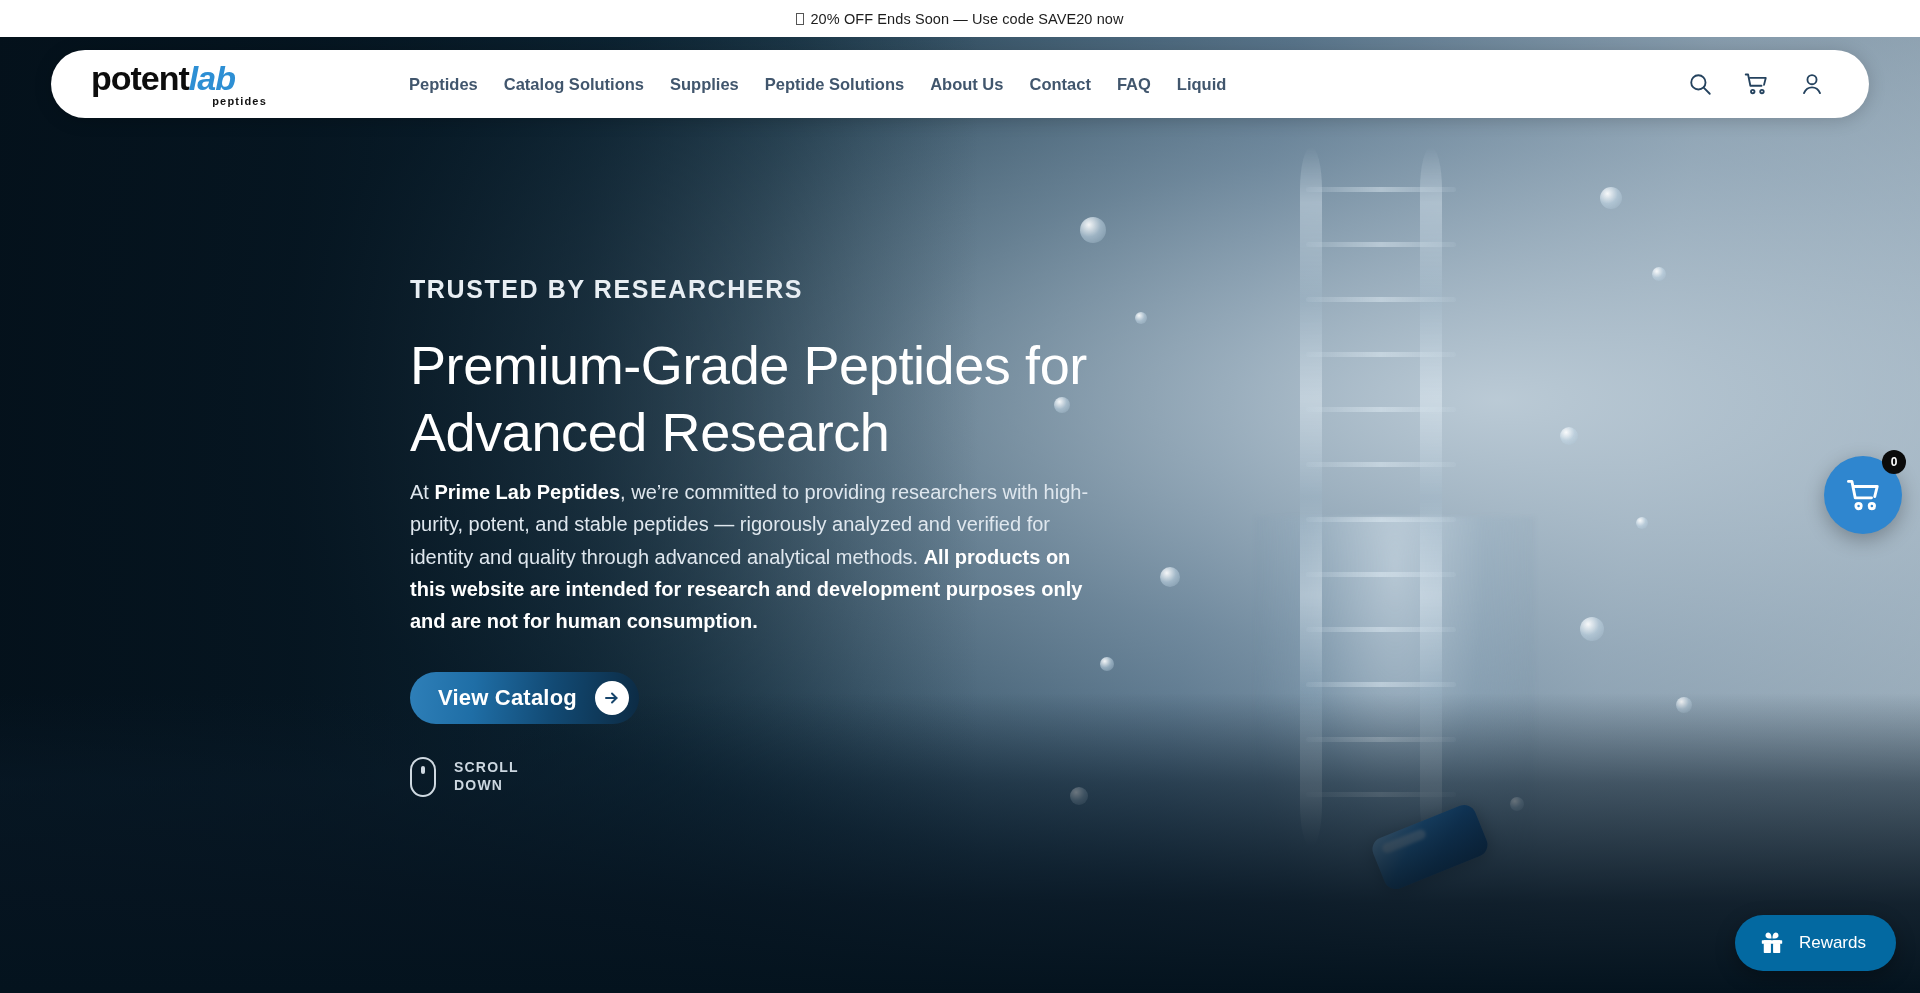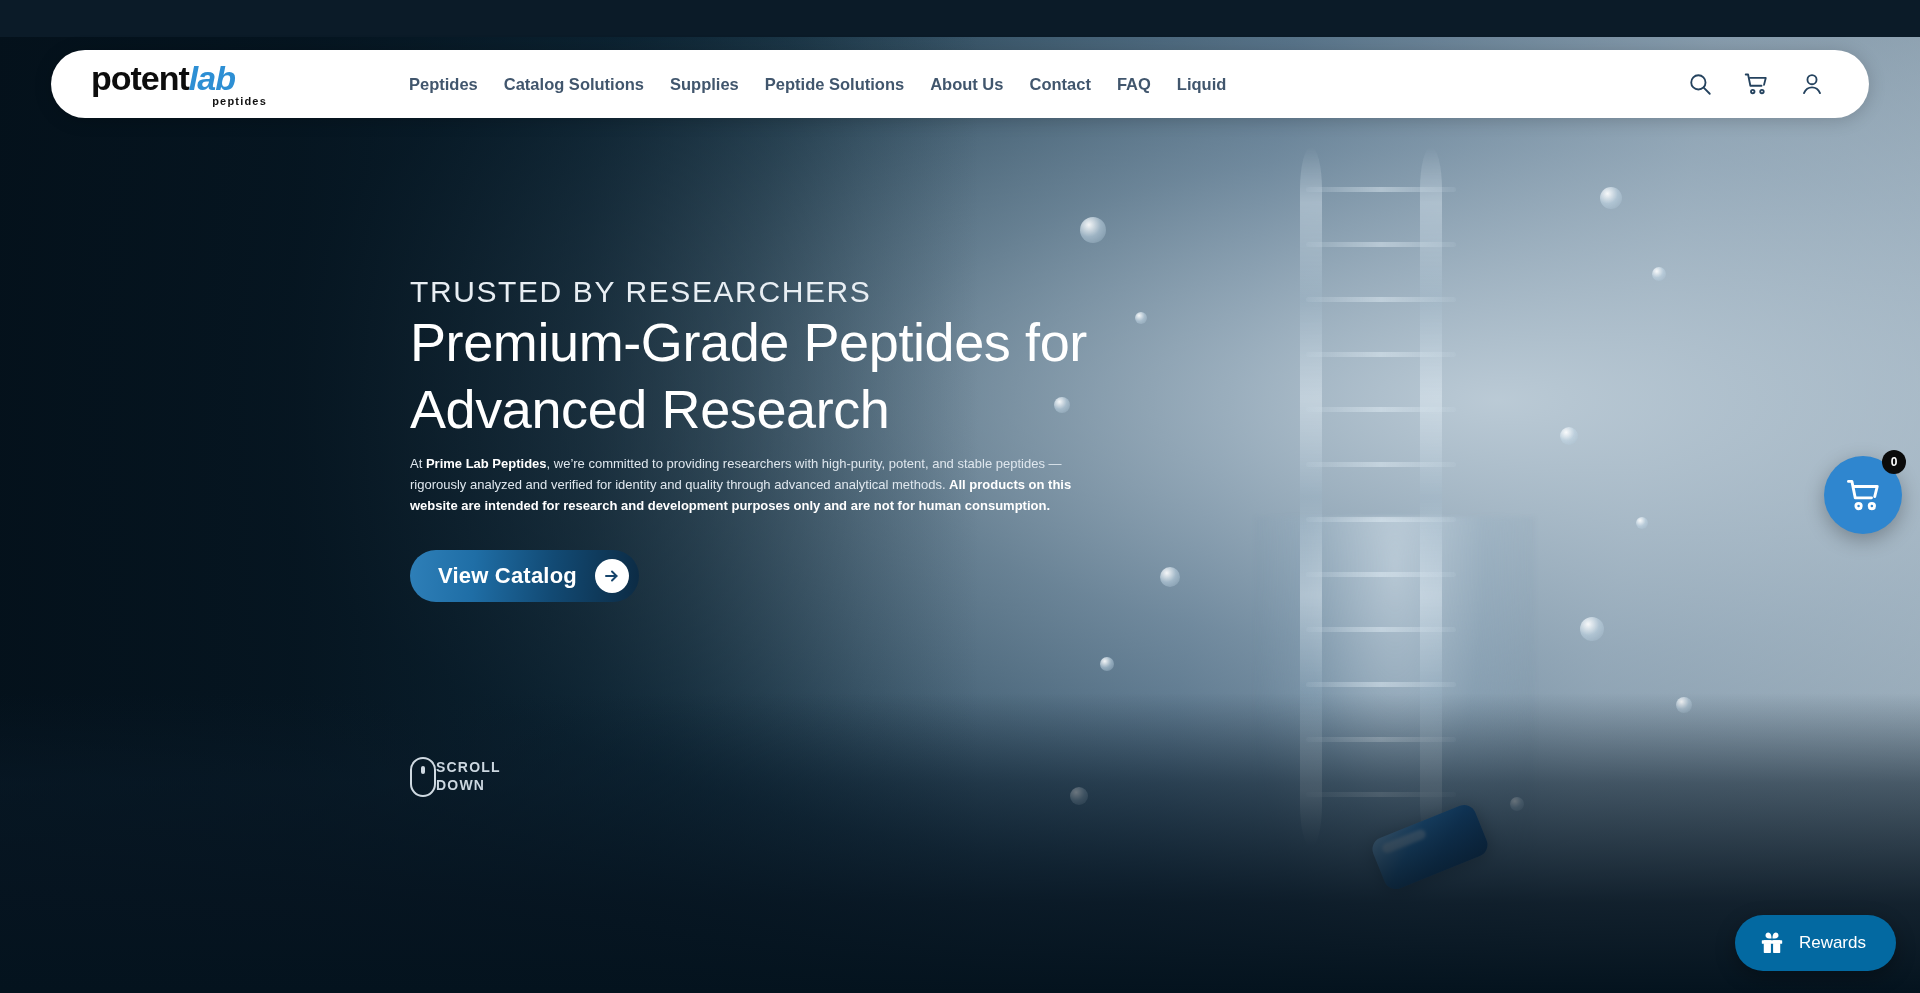--- a/index.html
+++ b/index.html
@@ -124,47 +124,48 @@
   .header-icons {
     position:absolute; right:44px; top:0; height:68px;
     display:flex; align-items:center; gap:30px;
   }
   .hicon { width:26px; height:26px; cursor:pointer; }
   .hicon svg { width:26px; height:26px; display:block; }
 
   
   .hero-content { position:absolute; left:410px; top:275px; width:720px; z-index:20; }
   .eyebrow {
-    font-size:30px; letter-spacing:1.6px; color:#e8eef3; font-weight:400;
+    font-size:25px; letter-spacing:1.6px; color:#e8eef3; font-weight:700;
+    margin-bottom:28px;
   }
   .headline {
     font-size:54px; line-height:1.24; color:#ffffff; font-weight:400;
     letter-spacing:-.4px; margin-bottom:10px; max-width:700px;
   }
   .blurb {
-    font-size:13px; line-height:1.62; color:#dfe7ee; max-width:690px;
+    font-size:20px; line-height:1.62; color:#dfe7ee; max-width:690px;
     margin-bottom:34px;
   }
   .blurb b { color:#ffffff; font-weight:700; }
 
   .cta {
     display:inline-flex; align-items:center; gap:18px;
     height:52px; padding:0 10px 0 28px; border-radius:26px;
     background:linear-gradient(95deg, #2e7fb8 0%, #1f6ea6 28%, #124a74 62%, #0c2b44 100%);
     cursor:pointer; border:none;
   }
   .cta-label { font-size:22px; font-weight:700; color:#ffffff; letter-spacing:.2px; }
   .cta-arrow {
     width:34px; height:34px; border-radius:50%; background:#ffffff;
     display:flex; align-items:center; justify-content:center;
   }
   .cta-arrow svg { width:18px; height:18px; }
 
   .scroll-ind {
-    position:absolute; left:410px; top:757px; display:flex; align-items:center; z-index:20;
+    position:absolute; left:410px; top:757px; display:flex; align-items:center; gap:18px; z-index:20;
   }
   .mouse {
     width:26px; height:40px; border:2px solid #cfd9e1; border-radius:13px;
     position:relative;
   }
   .mouse::after {
     content:""; position:absolute; left:50%; transform:translateX(-50%);
     top:7px; width:4px; height:8px; border-radius:2px; background:#cfd9e1;
   }
   .scroll-text {
@@ -194,20 +195,25 @@
     box-shadow:0 6px 20px rgba(0,0,0,.3); cursor:pointer; z-index:35;
   }
   .rewards svg { width:26px; height:26px; }
   .rewards-label { font-size:17px; color:#ffffff; font-weight:400; }
 </style>
 </head>
 <body>
 
 <div class="page">
 
+  <div class="announce">
+    <div class="announce-text">
+      <span class="glyph-box"></span><span>20% OFF Ends Soon — Use code SAVE20 now</span>
+    </div>
+  </div>
 
   <div class="hero">
     <div class="splash">
       <div class="column"></div>
       <div class="helix">
         <div class="helix-strand"></div>
         <div class="helix-strand s2"></div>
         <div class="rung" style="top:40px"></div>
         <div class="rung" style="top:95px"></div>
         <div class="rung" style="top:150px"></div>

